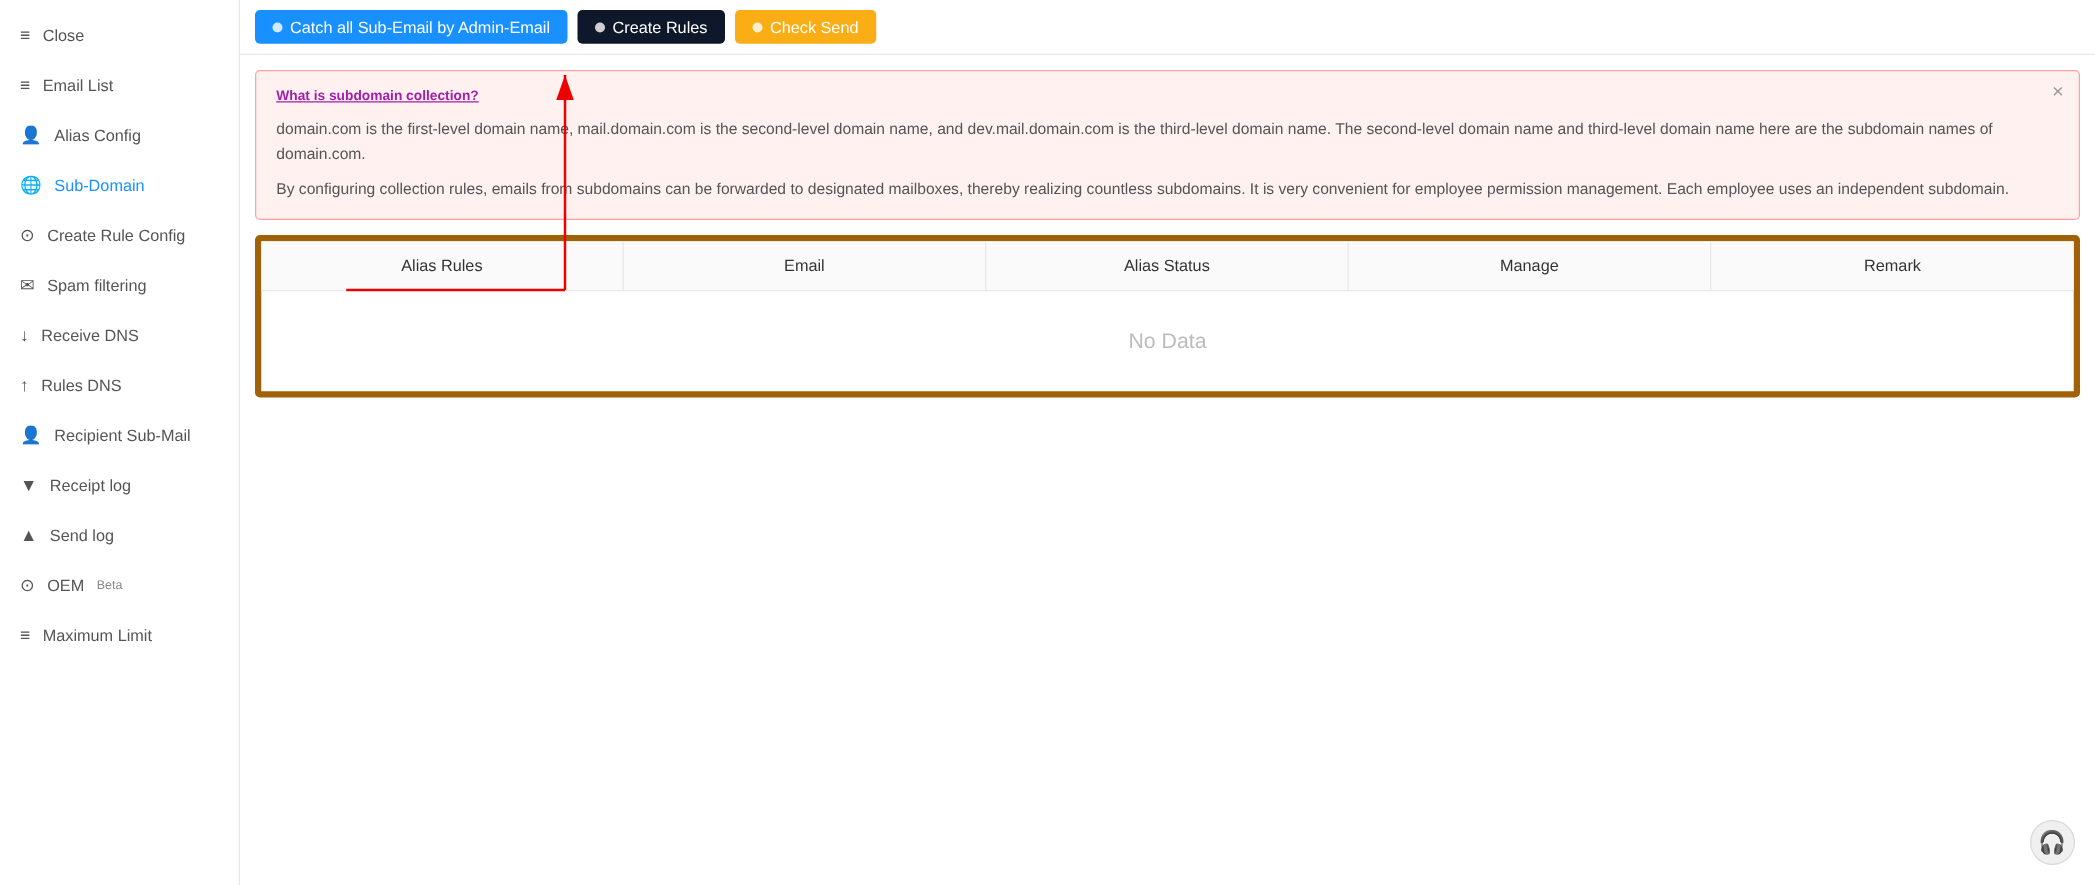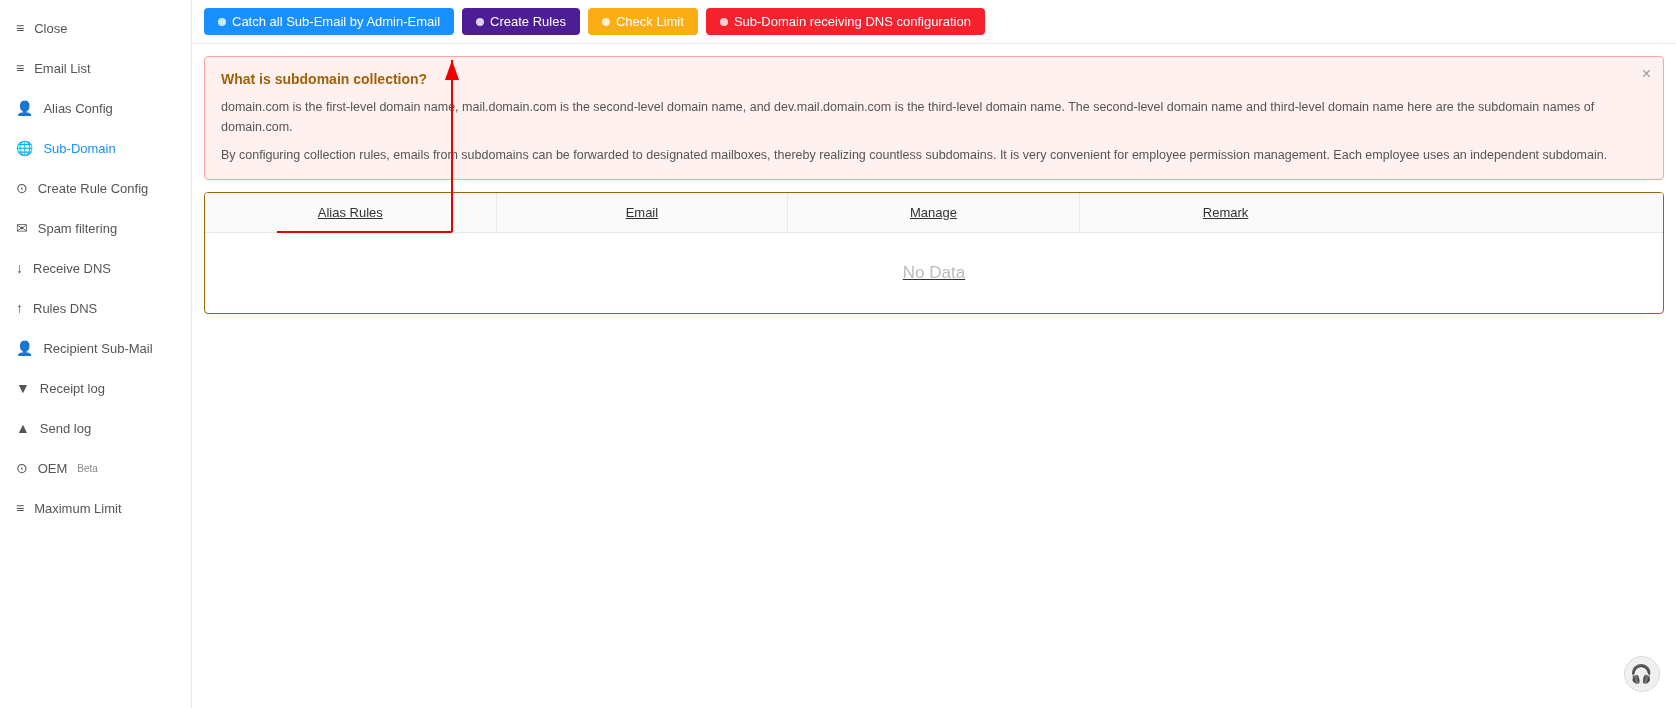--- a/index.html
+++ b/index.html
@@ -63,21 +63,21 @@
       gap: 6px;
       padding: 6px 14px;
       border: none;
       border-radius: 4px;
       cursor: pointer;
       font-size: 13px;
       color: #fff;
       font-weight: 500;
     }
     .btn-blue { background: #1890ff; }
-    .btn-green { background: #4c1d95; }
+    .btn-green { background: #0f172a; }
     .btn-yellow { background: #faad14; }
     .btn-red { background: #f5222d; }
     .btn .dot {
       width: 8px;
       height: 8px;
       border-radius: 50%;
       background: rgba(255,255,255,0.8);
       display: inline-block;
     }
 
@@ -92,40 +92,40 @@
     }
     .info-panel .close-btn {
       position: absolute;
       top: 8px;
       right: 12px;
       cursor: pointer;
       color: #999;
       font-size: 16px;
     }
     .info-title {
-      color: #a16207;
+      color: #a21caf;
       font-weight: bold;
-      font-size: 14px;
+      font-size: 11px;
       margin-bottom: 10px;
+      text-decoration: underline;
     }
     .info-text {
       color: #555;
       font-size: 12.5px;
       line-height: 1.6;
       margin-bottom: 8px;
     }
     .info-text:last-child { margin-bottom: 0; }
 
     
     .table-area {
       margin: 0 12px;
-      border: 1px solid #a16207;
+      border: 5px solid #a16207;
       border-radius: 4px;
       overflow: hidden;
-      text-decoration: underline;
     }
     .table-header {
       display: grid;
       grid-template-columns: 1fr 1fr 1fr 1fr 1fr;
       background: #fafafa;
       border-bottom: 1px solid #e8e8e8;
     }
     .table-header-cell {
       padding: 12px 16px;
       font-size: 13px;
@@ -245,25 +245,21 @@
   <button class="btn btn-blue">
         <span class="dot"></span>
         <span>Catch all Sub-Email by Admin-Email</span>
       </button>
       <button class="btn btn-green">
         <span class="dot"></span>
         <span>Create Rules</span>
       </button>
       <button class="btn btn-yellow">
         <span class="dot"></span>
-        <span>Check Limit</span>
-      </button>
-      <button class="btn btn-red">
-        <span class="dot"></span>
-        <span>Sub-Domain receiving DNS configuration</span>
+        <span>Check Send</span>
       </button>
     </div>
 
   <div class="info-panel">
     <span class="close-btn">×</span>
     <div class="info-title">What is subdomain collection?</div>
     <div class="info-text">domain.com is the first-level domain name, mail.domain.com is the second-level domain name, and dev.mail.domain.com is the third-level domain name. The second-level domain name and third-level domain name here are the subdomain names of domain.com.</div>
     <div class="info-text">By configuring collection rules, emails from subdomains can be forwarded to designated mailboxes, thereby realizing countless subdomains. It is very convenient for employee permission management. Each employee uses an independent subdomain.</div>
   </div>
 
@@ -278,20 +274,21 @@
 
       <line x1="85" y1="232" x2="260" y2="232" stroke="#e00" stroke-width="2"></line>
       <line x1="260" y1="232" x2="260" y2="60" stroke="#e00" stroke-width="2" marker-end="url(#arrowhead)"></line>
     </svg>
   </div>
 
   <div class="table-area">
     <div class="table-header">
     <div class="table-header-cell">Alias Rules</div>
         <div class="table-header-cell">Email</div>
+        <div class="table-header-cell">Alias Status</div>
         <div class="table-header-cell">Manage</div>
         <div class="table-header-cell">Remark</div>
       </div>
     <div class="table-body">
       <span>No Data</span>
     </div>
   </div>
 </main>
 
 <div class="support-icon">

